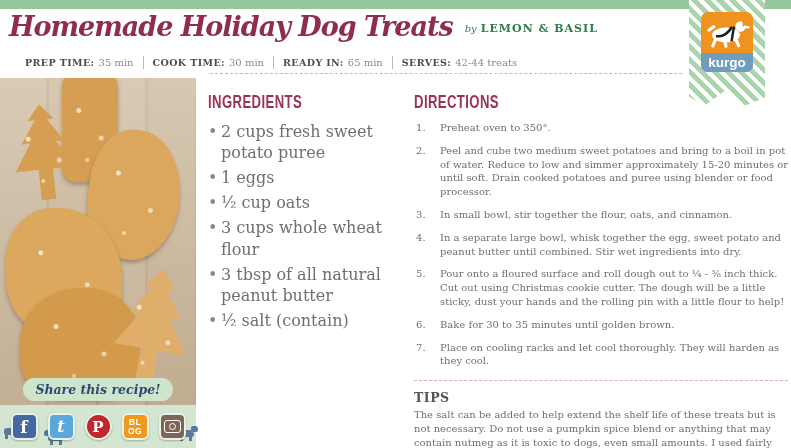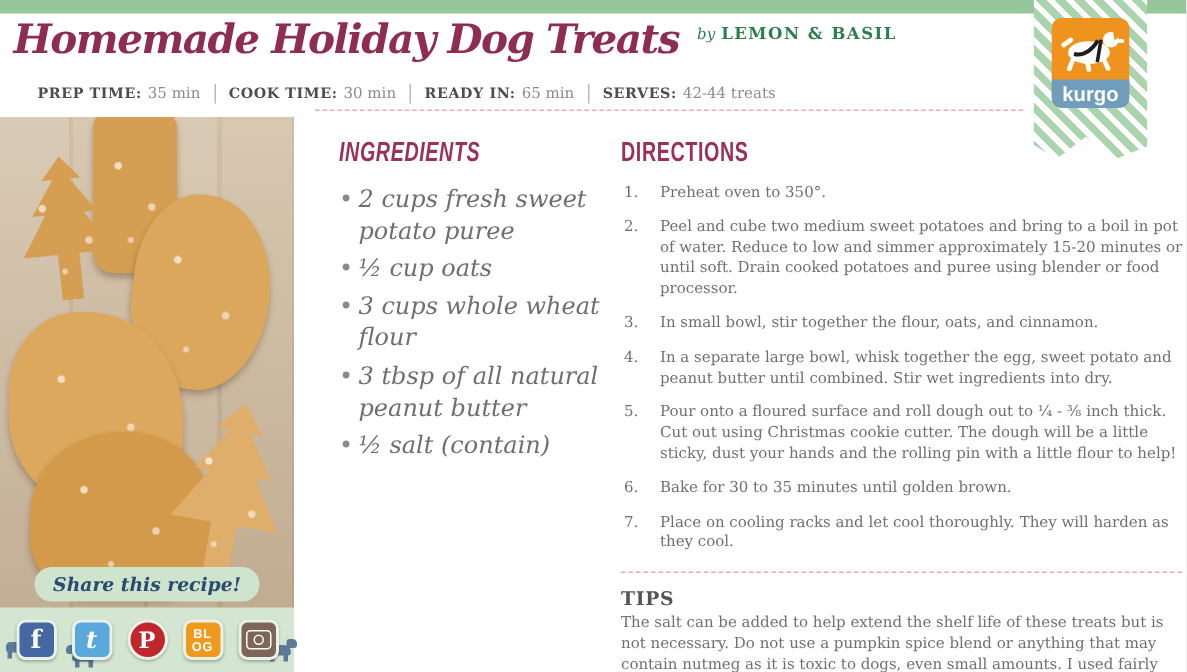--- a/index.html
+++ b/index.html
@@ -7,21 +7,21 @@
   body { font-family:"DejaVu Serif", serif; }
   .page {
     position:relative; width:791px; height:448px; background:#ffffff;
     overflow:hidden; margin:0 auto;
   }
 
   
   .topbar { position:absolute; left:0; top:0; width:791px; height:9px; background:#95c79a; }
 
   
-  .title-row { position:absolute; left:9px; top:11px; display:flex; align-items:flex-start; }
+  .title-row { position:absolute; left:9px; top:11px; display:flex; align-items:center; }
   .title {
     font-family:"DejaVu Serif", serif; font-style:italic; font-weight:bold;
     font-size:27px; color:#8e2d51; letter-spacing:-1px; white-space:nowrap;
   }
   .byline { margin-left:12px; white-space:nowrap; }
   .byline .by { font-style:italic; color:#2e7d4f; font-size:10px; margin-right:4px; }
   .byline .name { color:#2e7d4f; font-weight:bold; font-size:11px; letter-spacing:1px; }
 
   .meta-row { position:absolute; left:25px; top:56px; display:flex; align-items:center; white-space:nowrap; }
   .meta-item { display:flex; align-items:baseline; }
@@ -82,21 +82,21 @@
   .dog::before { content:""; position:absolute; right:-4px; top:-4px; width:7px; height:6px; background:#5b7a95; border-radius:2px 3px 2px 2px; }
   .dog::after { content:""; position:absolute; left:1px; bottom:-4px; width:3px; height:5px; background:#5b7a95;
     box-shadow:9px 0 0 #5b7a95; }
 
   
   .col-heading {
     display:inline-block; font-family:"Liberation Sans",sans-serif; font-weight:bold;
     font-size:16px; color:#9a3156; letter-spacing:.5px;
     transform:scaleX(.82) scaleY(1.15); transform-origin:left center;
   }
-  .ingredients { position:absolute; left:226px; top:92px; width:196px;font-style:italic; }
+  .ingredients { position:absolute; left:208px; top:92px; width:196px; }
   .ingredients ul { list-style:none; margin-top:10px; }
   .ingredients li { position:relative; padding-left:13px; font-size:16px; color:#6f6f6f; line-height:1.32; margin-bottom:4px; }
   .ingredients li::before { content:"•"; position:absolute; left:0; top:0; color:#8a8a8a; }
 
   .directions { position:absolute; left:414px; top:92px; width:376px; }
   .directions ol { list-style:none; counter-reset:step; margin-top:10px; }
   .directions li { position:relative; counter-increment:step; padding-left:26px; font-size:10px; color:#6f6f6f; line-height:1.38; margin-bottom:9px; }
   .directions li::before { content:counter(step) "."; position:absolute; left:2px; top:0; color:#6f6f6f; }
 
   .tips { border-top:1px dashed #e5a9b3; margin-top:12px; padding-top:9px; width:374px; }
@@ -188,20 +188,21 @@
       <div class="sicon insta">
           <div class="cam"></div>
         </div>
     </div>
   </div>
 
   <div class="ingredients">
     <span class="col-heading">INGREDIENTS</span>
     <ul>
       <li>2 cups fresh sweet potato puree</li>
+      <li>1 eggs</li>
       <li>½ cup oats</li>
       <li>3 cups whole wheat flour</li>
       <li>3 tbsp of all natural peanut butter</li>
       <li>½ salt (contain)</li>
     </ul>
   </div>
 
   <div class="directions">
     <span class="col-heading">DIRECTIONS</span>
     <ol>

